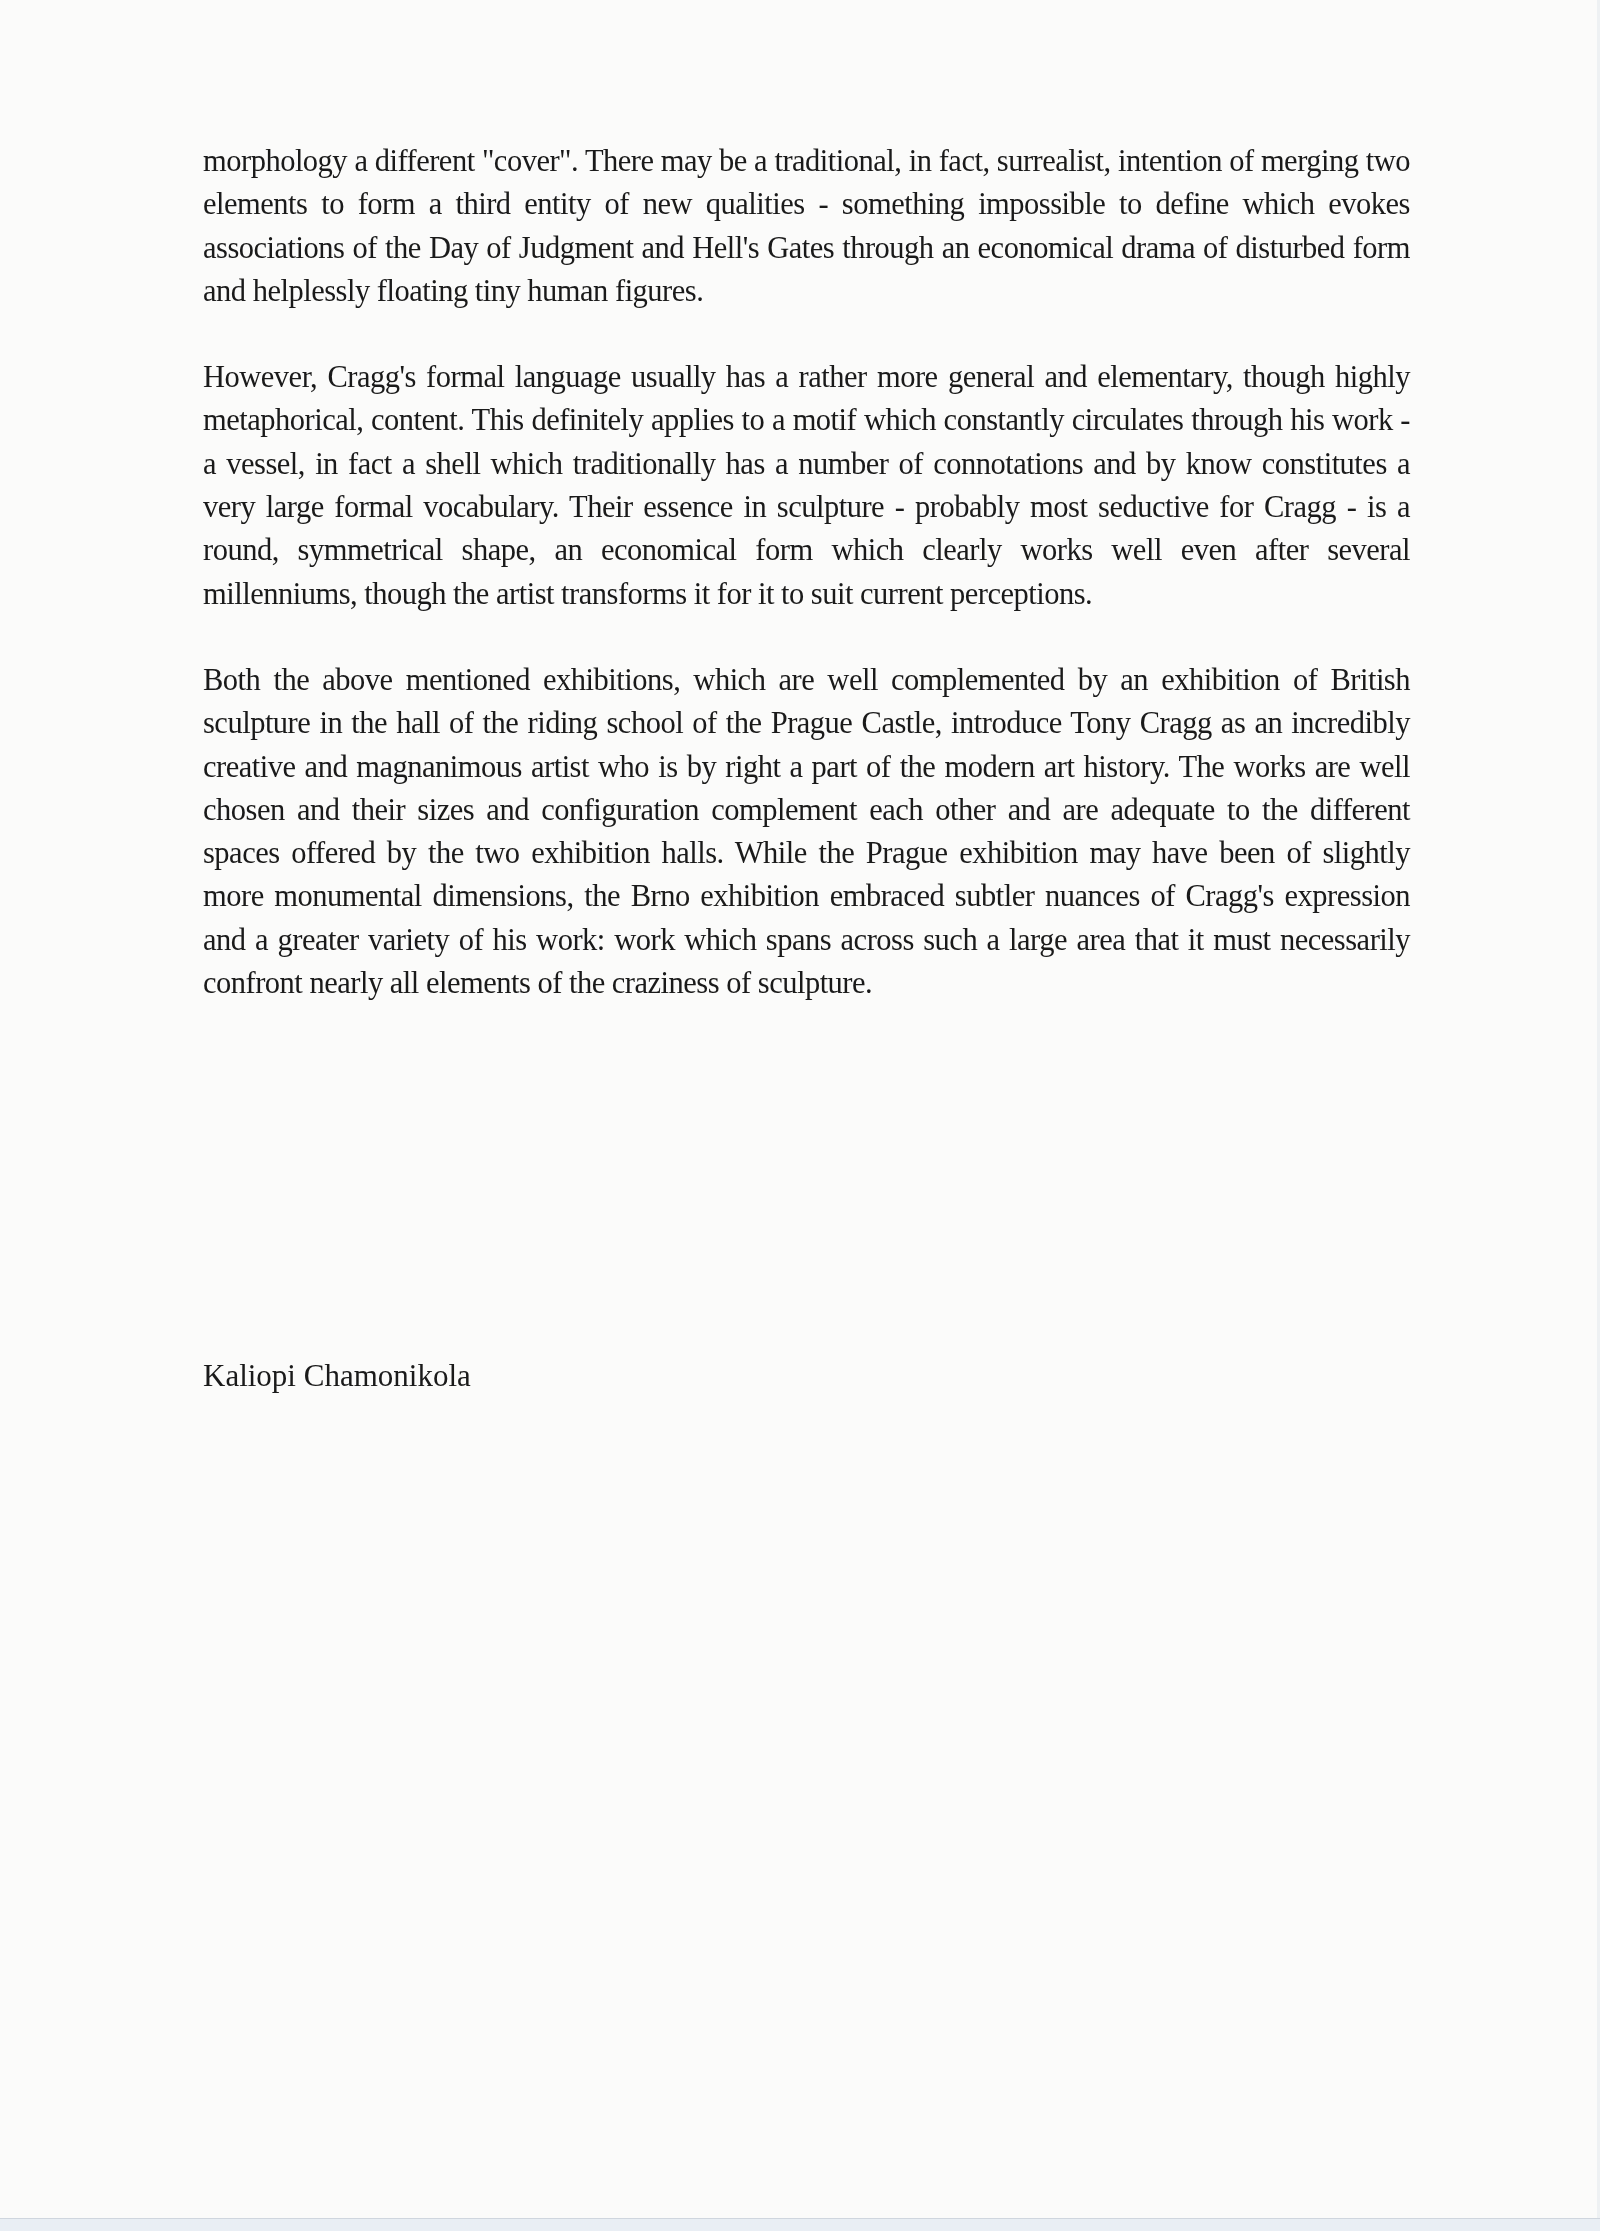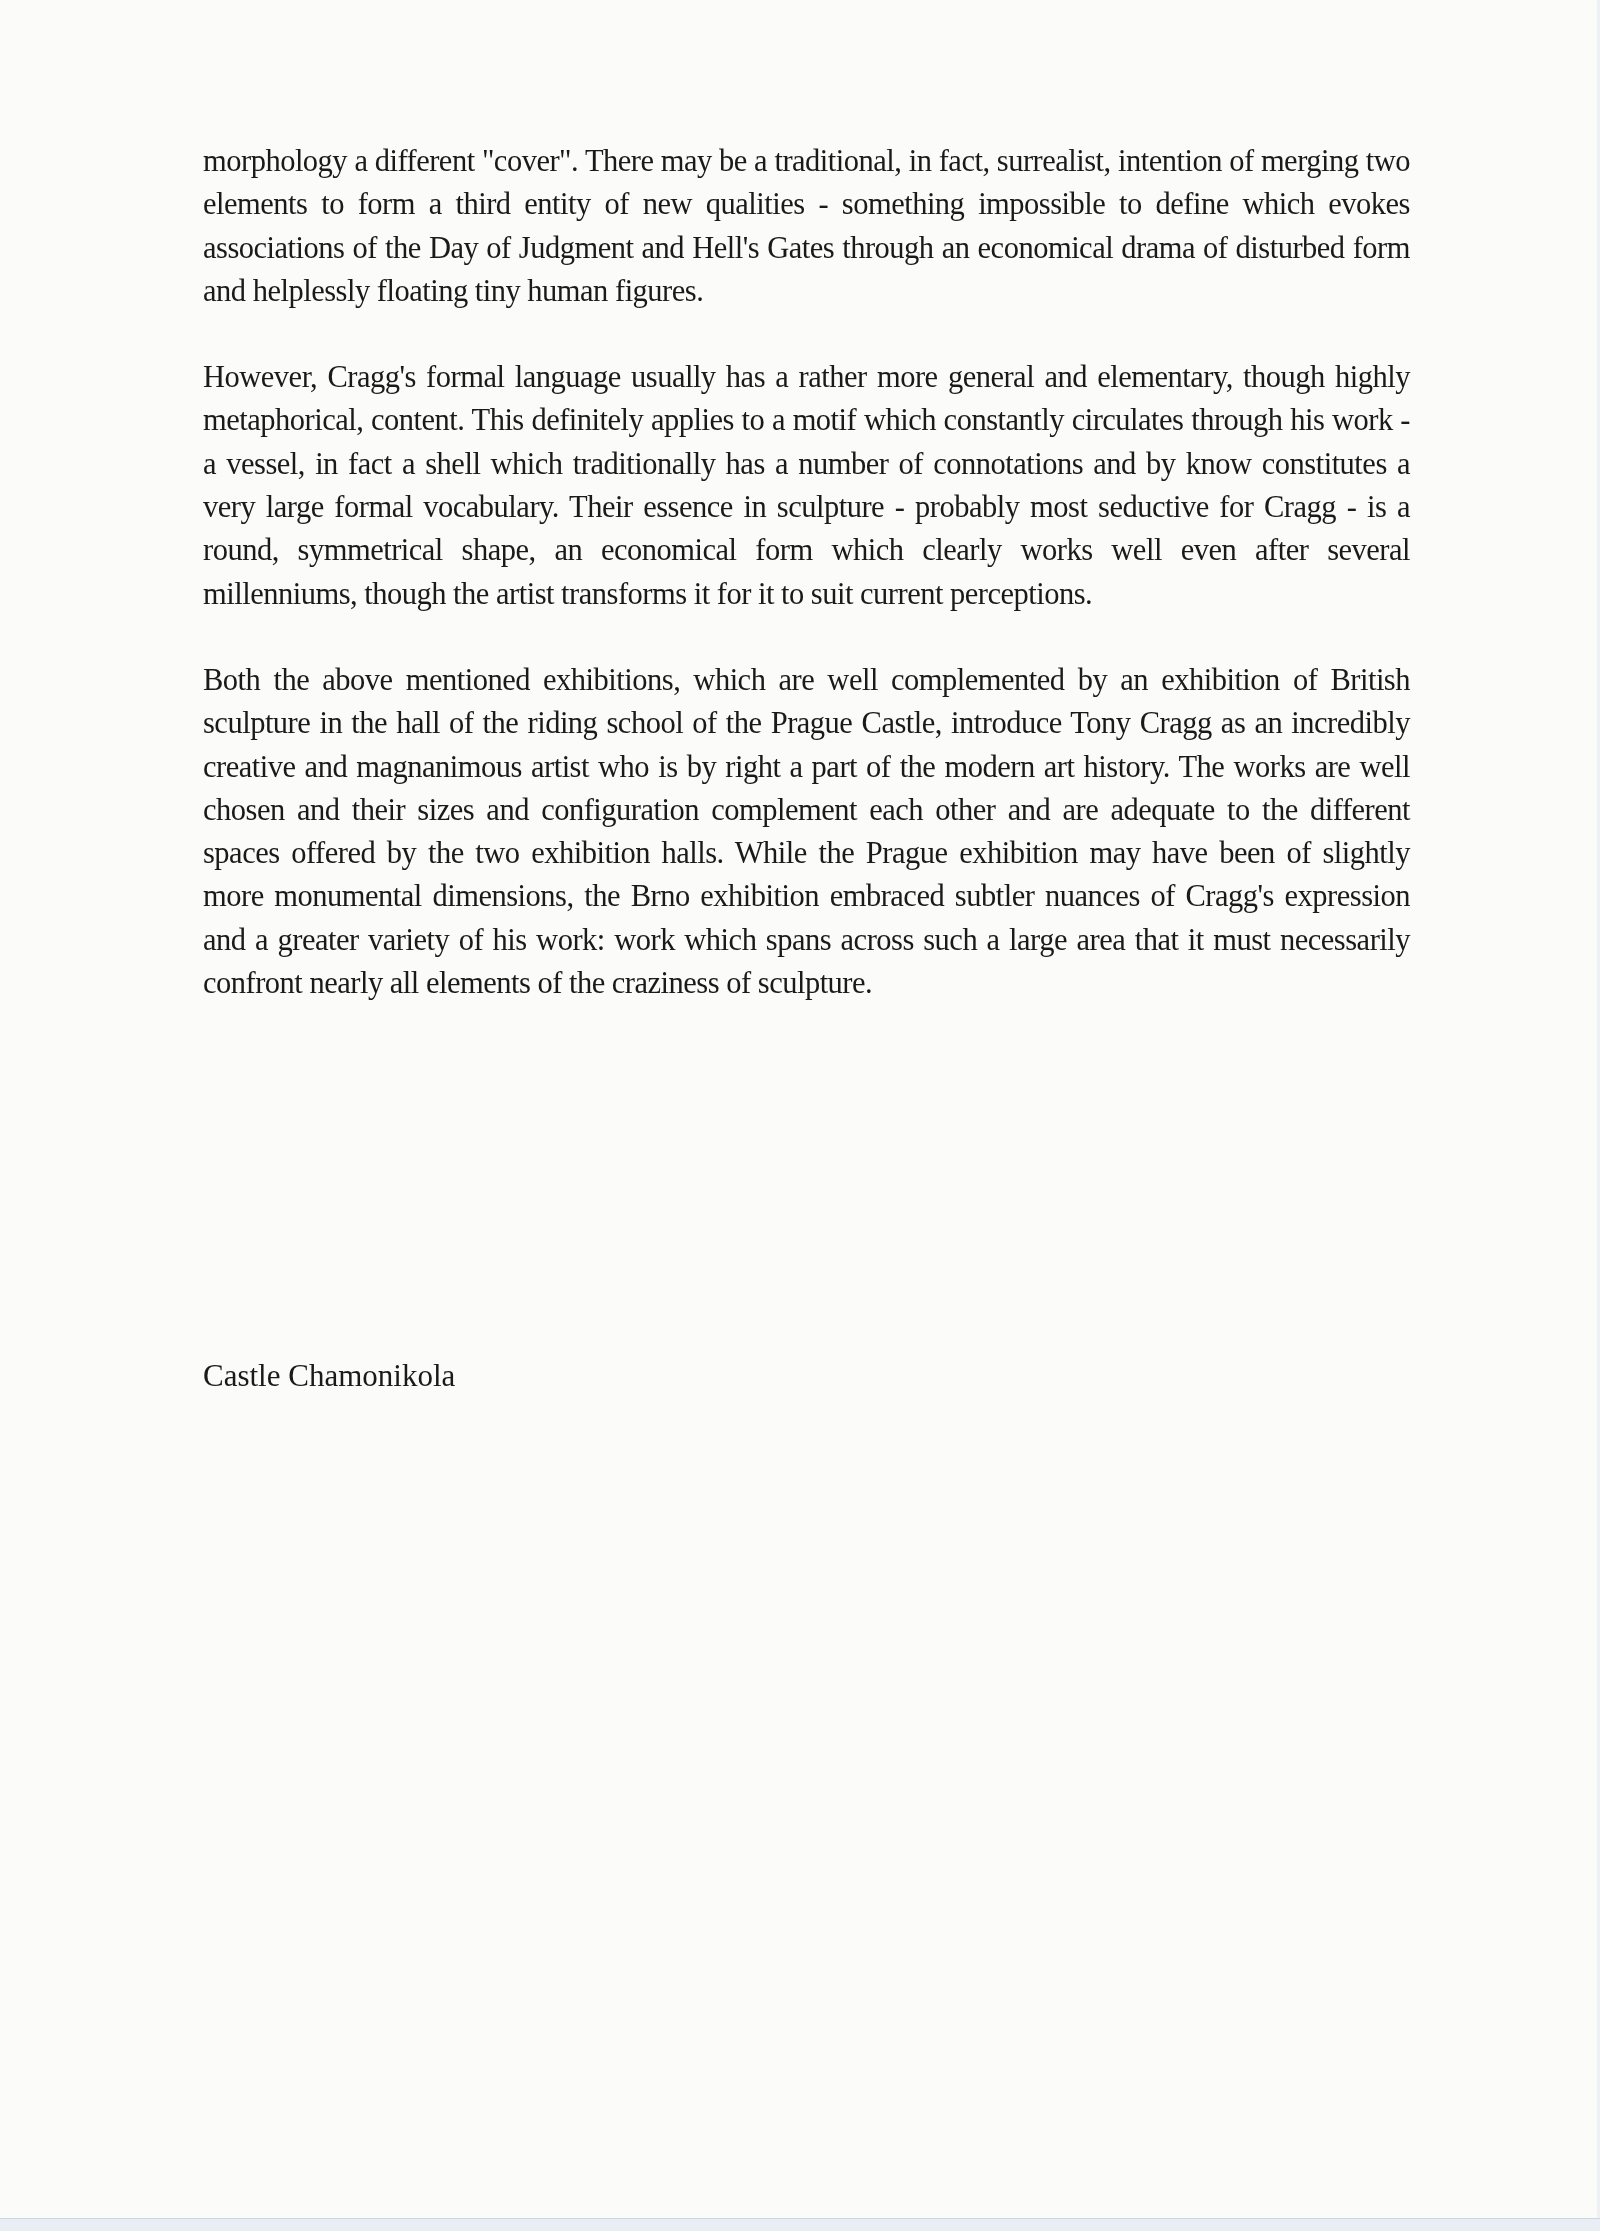--- a/index.html
+++ b/index.html
@@ -58,16 +58,16 @@
   </style>
 </head>
 <body>
 
 <div class="page">
   <div class="content">
     <p class="para">morphology a different "cover".  There may be a traditional,   in fact, surrealist, intention of merging two elements to form a third entity of new qualities - something impossible to define which evokes associations of the Day of Judgment and Hell's Gates through an economical drama of disturbed form and helplessly floating tiny human figures.</p>
     <p class="para">However, Cragg's formal language  usually has a rather more general and elementary, though highly metaphorical,  content. This definitely applies to a motif which constantly circulates through his work - a vessel, in fact a shell which traditionally has a number of connotations and by know constitutes a very large formal vocabulary.  Their essence in sculpture - probably most seductive for Cragg - is a round, symmetrical shape, an economical form which clearly works well even after several millenniums, though the artist transforms it for it to suit current perceptions.</p>
     <p class="para">Both the above mentioned exhibitions, which are well complemented by an exhibition of British sculpture in the hall of the riding school of the Prague Castle,  introduce Tony Cragg as an incredibly creative and magnanimous artist who is by right a part of the modern art history.  The works are well chosen and their sizes and configuration complement each other and are adequate to the different spaces offered by the two exhibition halls. While the Prague exhibition may have been of slightly more monumental dimensions, the Brno exhibition embraced subtler nuances of Cragg's  expression and a greater variety of his work: work which spans across such a large area that it must necessarily confront nearly all elements of the craziness of sculpture.</p>
   </div>
-  <p class="signature">Castle Chamonikola</p>
+  <p class="signature">Kaliopi Chamonikola</p>
   <div class="right-edge"></div>
 </div>
 <div class="bottom-edge"></div>
 
 </body></html>

